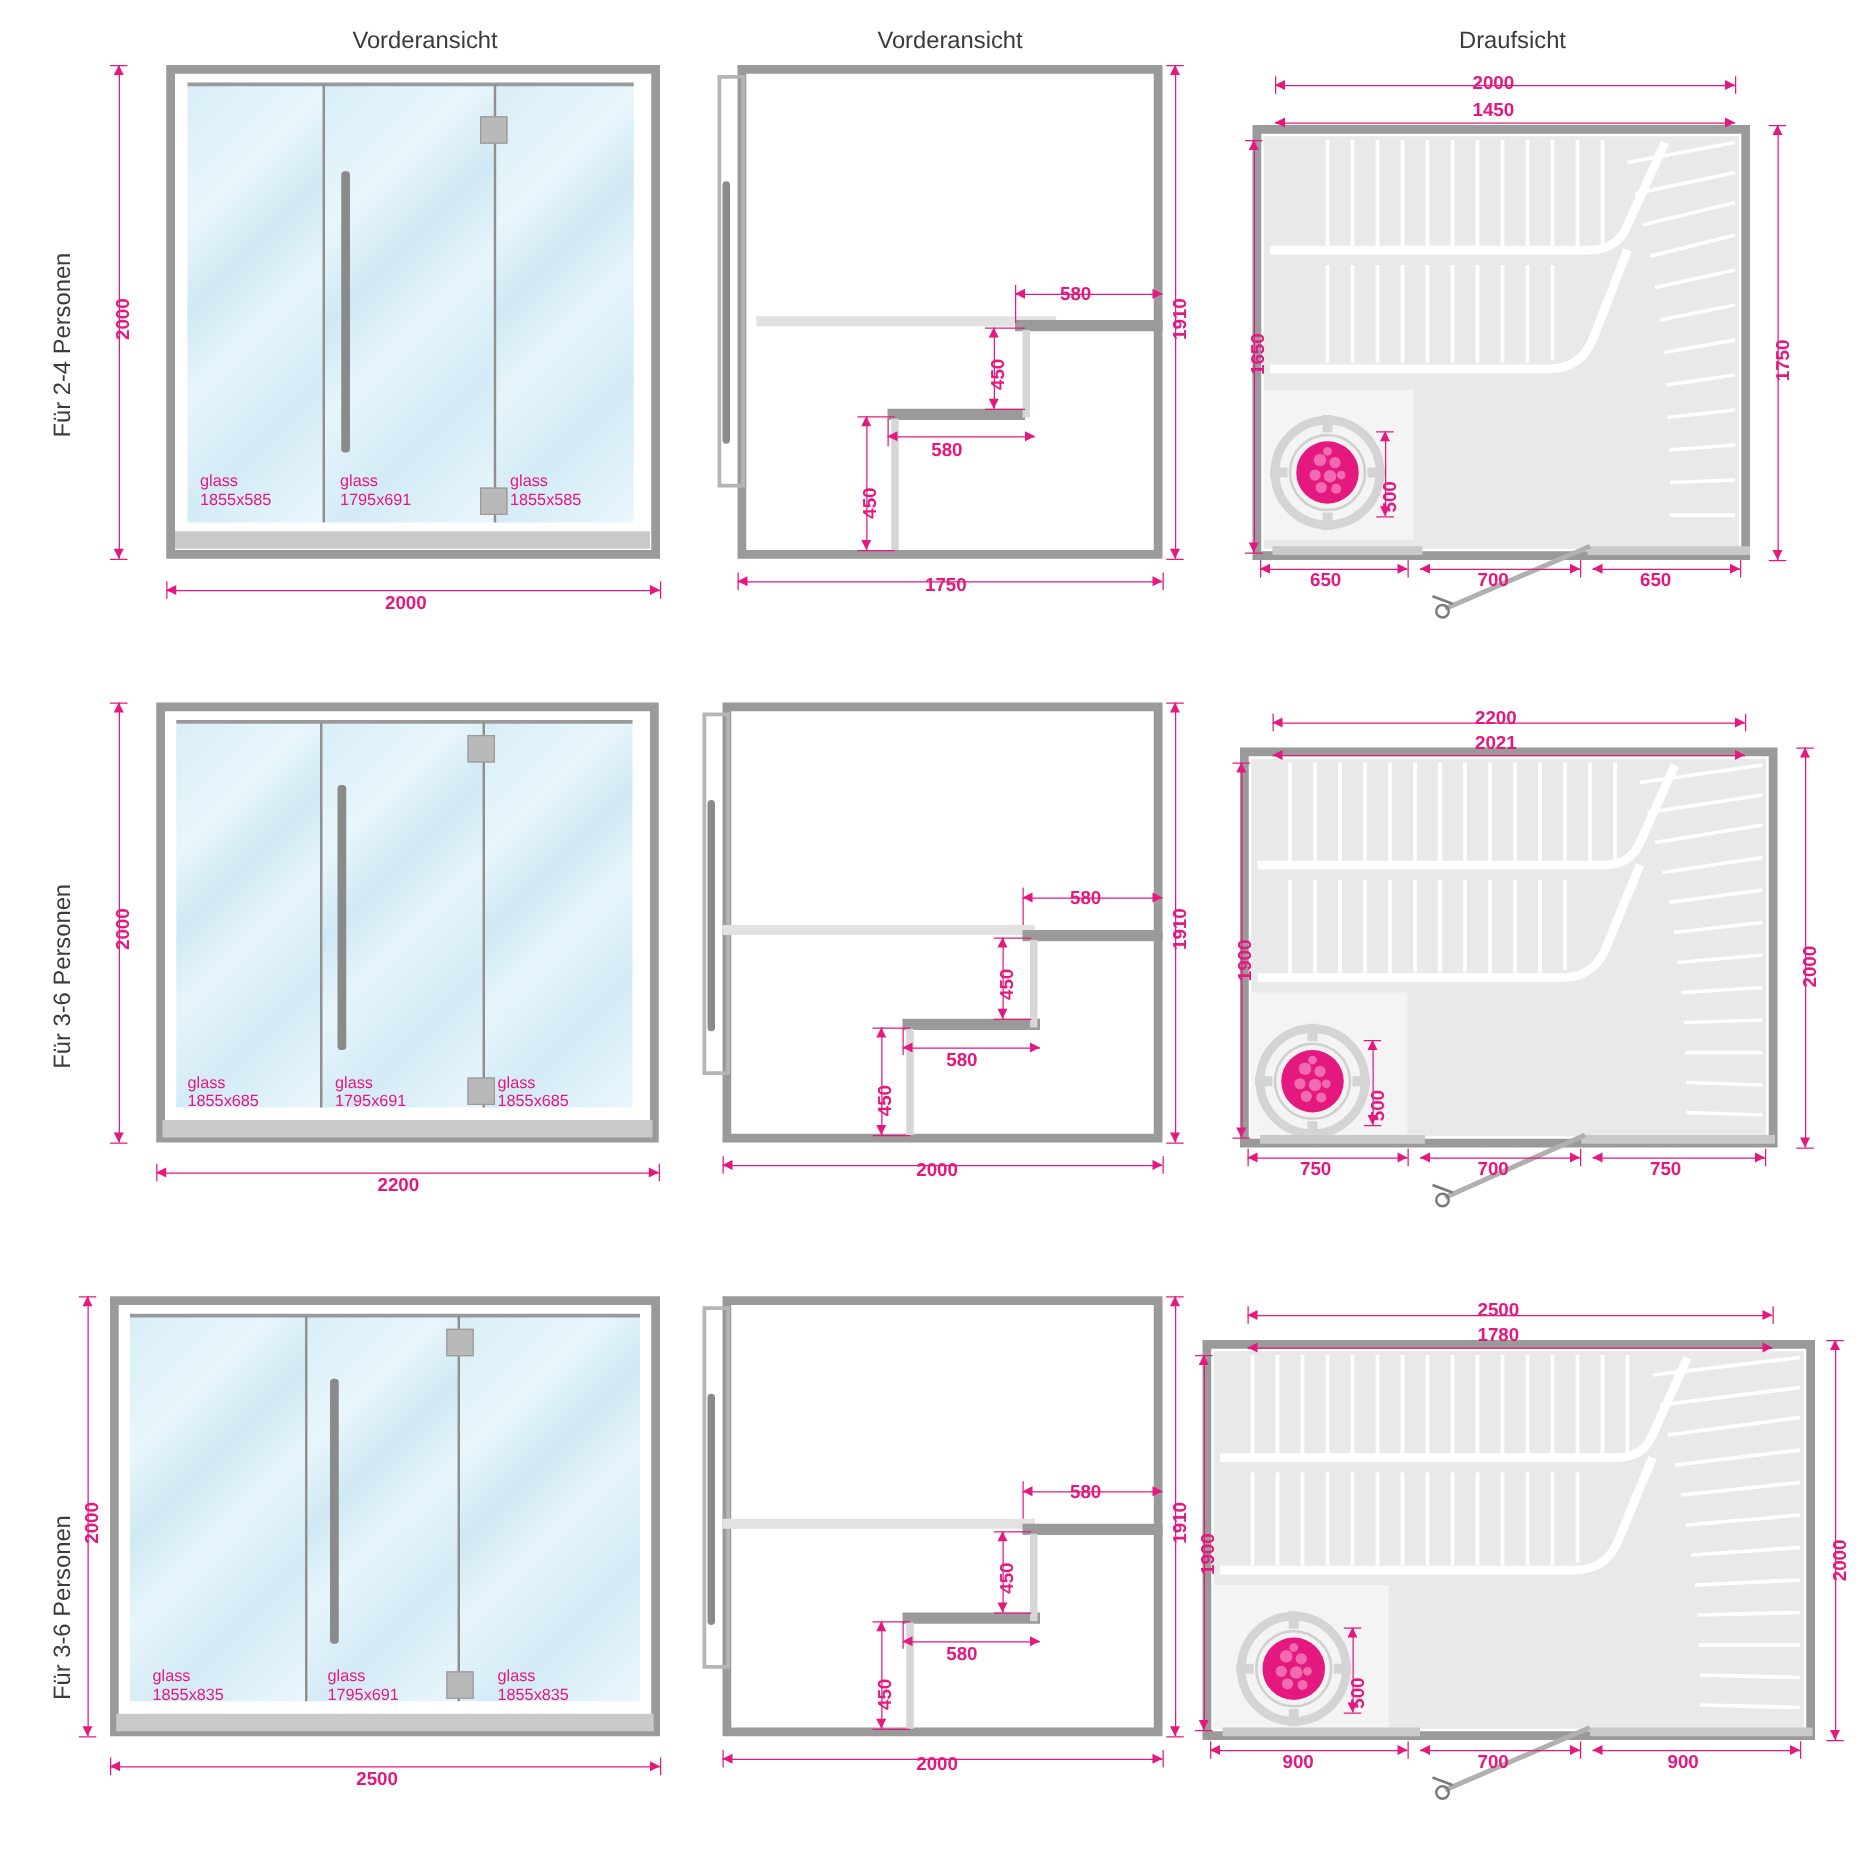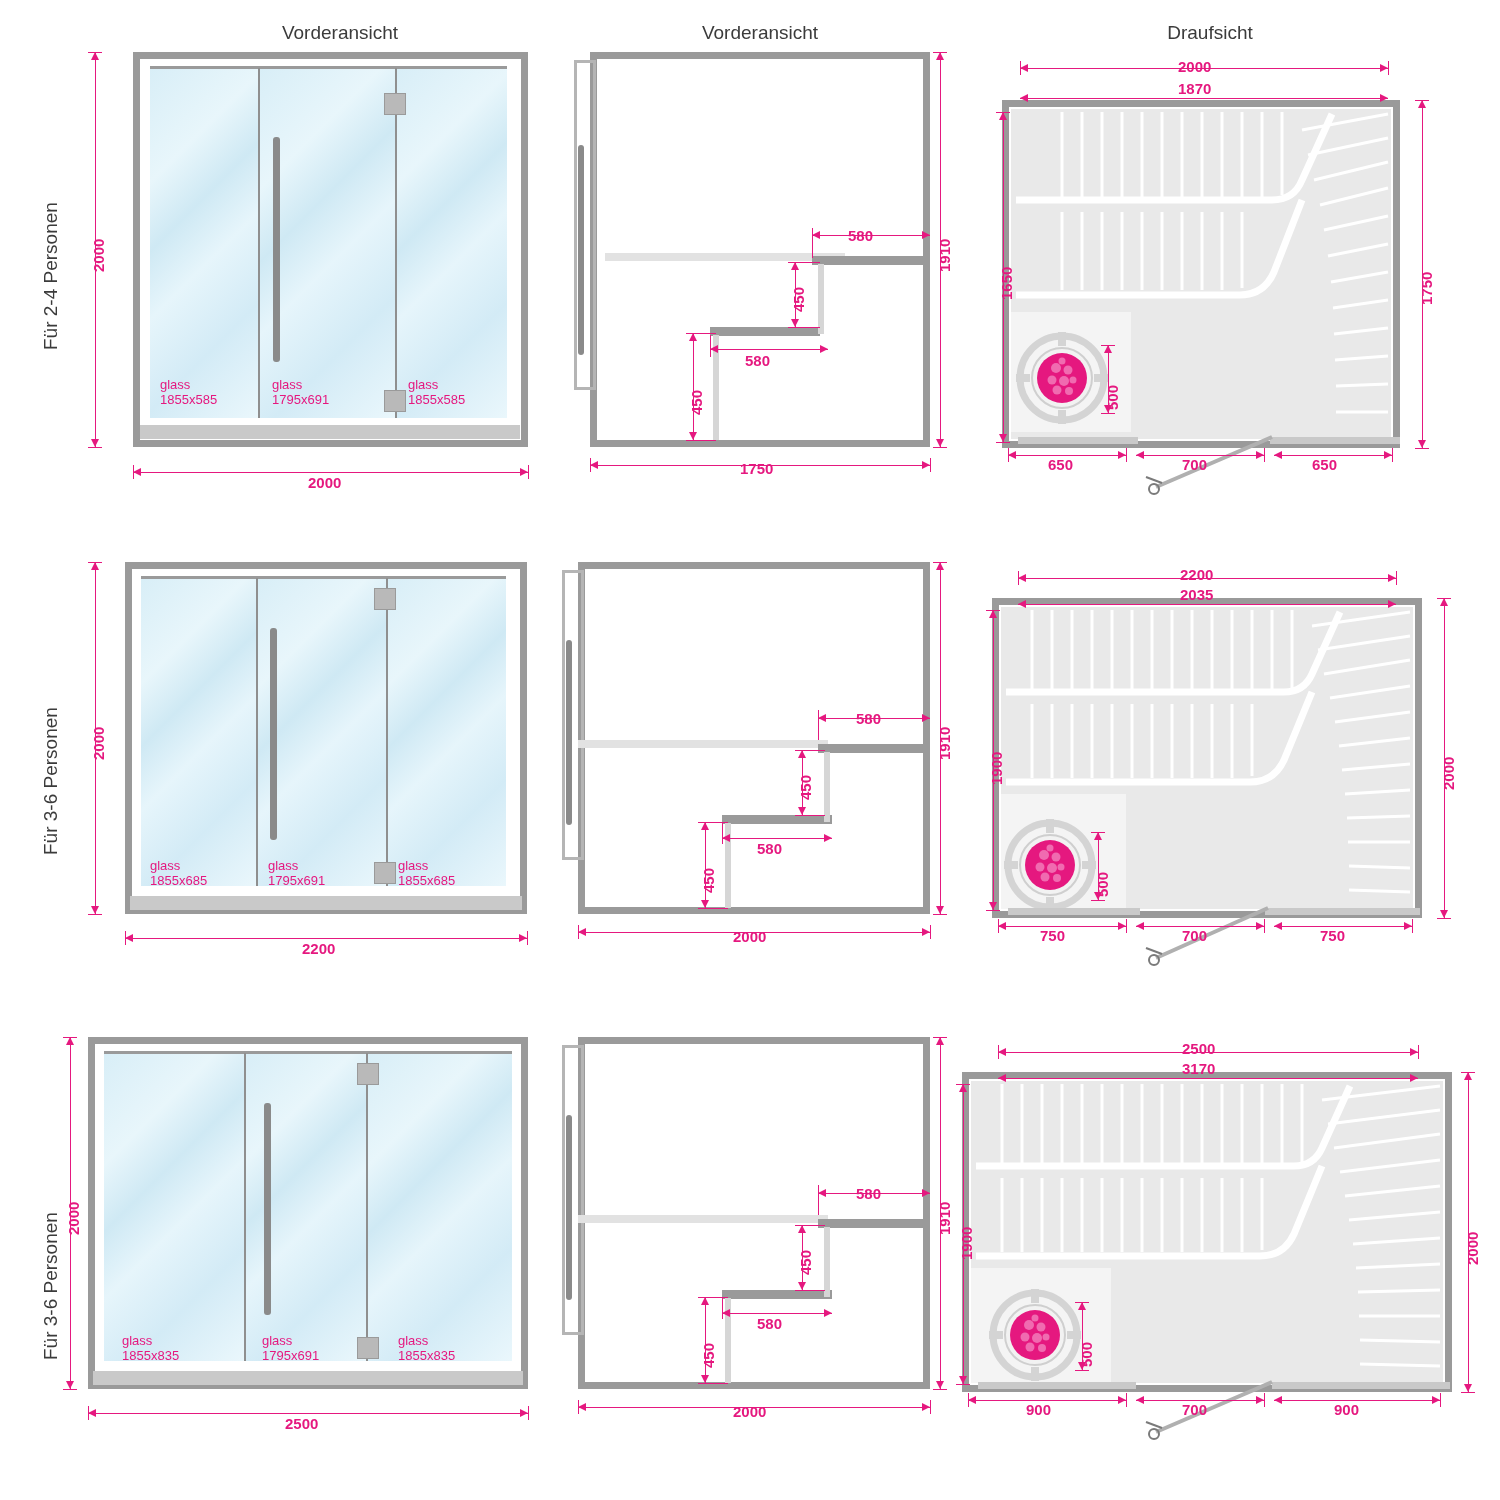--- a/index.html
+++ b/index.html
@@ -212,21 +212,21 @@
     <div class="pl plh" style="left:1020px;top:68px;width:368px;"></div>
     <div class="ar ar-l" style="left:1020px;top:64px;"></div>
     <div class="ar ar-r" style="left:1380px;top:64px;"></div>
     <div class="pl plv" style="left:1020px;top:61px;height:14px;"></div>
     <div class="pl plv" style="left:1388px;top:61px;height:14px;"></div>
     <div class="dim" style="left:1178px;top:58px;">2000</div>
 
     <div class="pl plh" style="left:1020px;top:98px;width:368px;"></div>
     <div class="ar ar-l" style="left:1020px;top:94px;"></div>
     <div class="ar ar-r" style="left:1380px;top:94px;"></div>
-    <div class="dim" style="left:1178px;top:80px;">1870</div>
+    <div class="dim" style="left:1178px;top:80px;">1450</div>
 
     <div class="pl plv" style="left:1003px;top:112px;height:330px;"></div>
     <div class="ar ar-u" style="left:999px;top:112px;"></div>
     <div class="ar ar-d" style="left:999px;top:434px;"></div>
     <div class="pl plh" style="left:996px;top:112px;width:14px;"></div>
     <div class="pl plh" style="left:996px;top:442px;width:14px;"></div>
     <div class="dim v" style="left:998px;top:300px;">1650</div>
 
     <div class="pl plv" style="left:1422px;top:100px;height:348px;"></div>
     <div class="ar ar-u" style="left:1418px;top:100px;"></div>
@@ -412,21 +412,21 @@
     </svg>
     <div class="pl plh" style="left:1018px;top:578px;width:378px;"></div>
     <div class="ar ar-l" style="left:1018px;top:574px;"></div>
     <div class="ar ar-r" style="left:1388px;top:574px;"></div>
     <div class="pl plv" style="left:1018px;top:571px;height:14px;"></div>
     <div class="pl plv" style="left:1396px;top:571px;height:14px;"></div>
     <div class="dim" style="left:1180px;top:566px;">2200</div>
     <div class="pl plh" style="left:1018px;top:604px;width:378px;"></div>
     <div class="ar ar-l" style="left:1018px;top:600px;"></div>
     <div class="ar ar-r" style="left:1388px;top:600px;"></div>
-    <div class="dim" style="left:1180px;top:586px;">2035</div>
+    <div class="dim" style="left:1180px;top:586px;">2021</div>
     <div class="pl plv" style="left:993px;top:610px;height:300px;"></div>
     <div class="ar ar-u" style="left:989px;top:610px;"></div>
     <div class="ar ar-d" style="left:989px;top:902px;"></div>
     <div class="pl plh" style="left:986px;top:610px;width:14px;"></div>
     <div class="pl plh" style="left:986px;top:910px;width:14px;"></div>
     <div class="dim v" style="left:988px;top:785px;">1900</div>
     <div class="pl plv" style="left:1444px;top:598px;height:320px;"></div>
     <div class="ar ar-u" style="left:1440px;top:598px;"></div>
     <div class="ar ar-d" style="left:1440px;top:910px;"></div>
     <div class="pl plh" style="left:1437px;top:598px;width:14px;"></div>
@@ -612,21 +612,21 @@
     </svg>
     <div class="pl plh" style="left:998px;top:1052px;width:420px;"></div>
     <div class="ar ar-l" style="left:998px;top:1048px;"></div>
     <div class="ar ar-r" style="left:1410px;top:1048px;"></div>
     <div class="pl plv" style="left:998px;top:1045px;height:14px;"></div>
     <div class="pl plv" style="left:1418px;top:1045px;height:14px;"></div>
     <div class="dim" style="left:1182px;top:1040px;">2500</div>
     <div class="pl plh" style="left:998px;top:1078px;width:420px;"></div>
     <div class="ar ar-l" style="left:998px;top:1074px;"></div>
     <div class="ar ar-r" style="left:1410px;top:1074px;"></div>
-    <div class="dim" style="left:1182px;top:1060px;">3170</div>
+    <div class="dim" style="left:1182px;top:1060px;">1780</div>
     <div class="pl plv" style="left:963px;top:1084px;height:300px;"></div>
     <div class="ar ar-u" style="left:959px;top:1084px;"></div>
     <div class="ar ar-d" style="left:959px;top:1376px;"></div>
     <div class="pl plh" style="left:956px;top:1084px;width:14px;"></div>
     <div class="pl plh" style="left:956px;top:1384px;width:14px;"></div>
     <div class="dim v" style="left:958px;top:1260px;">1900</div>
     <div class="pl plv" style="left:1468px;top:1072px;height:320px;"></div>
     <div class="ar ar-u" style="left:1464px;top:1072px;"></div>
     <div class="ar ar-d" style="left:1464px;top:1384px;"></div>
     <div class="pl plh" style="left:1461px;top:1072px;width:14px;"></div>

